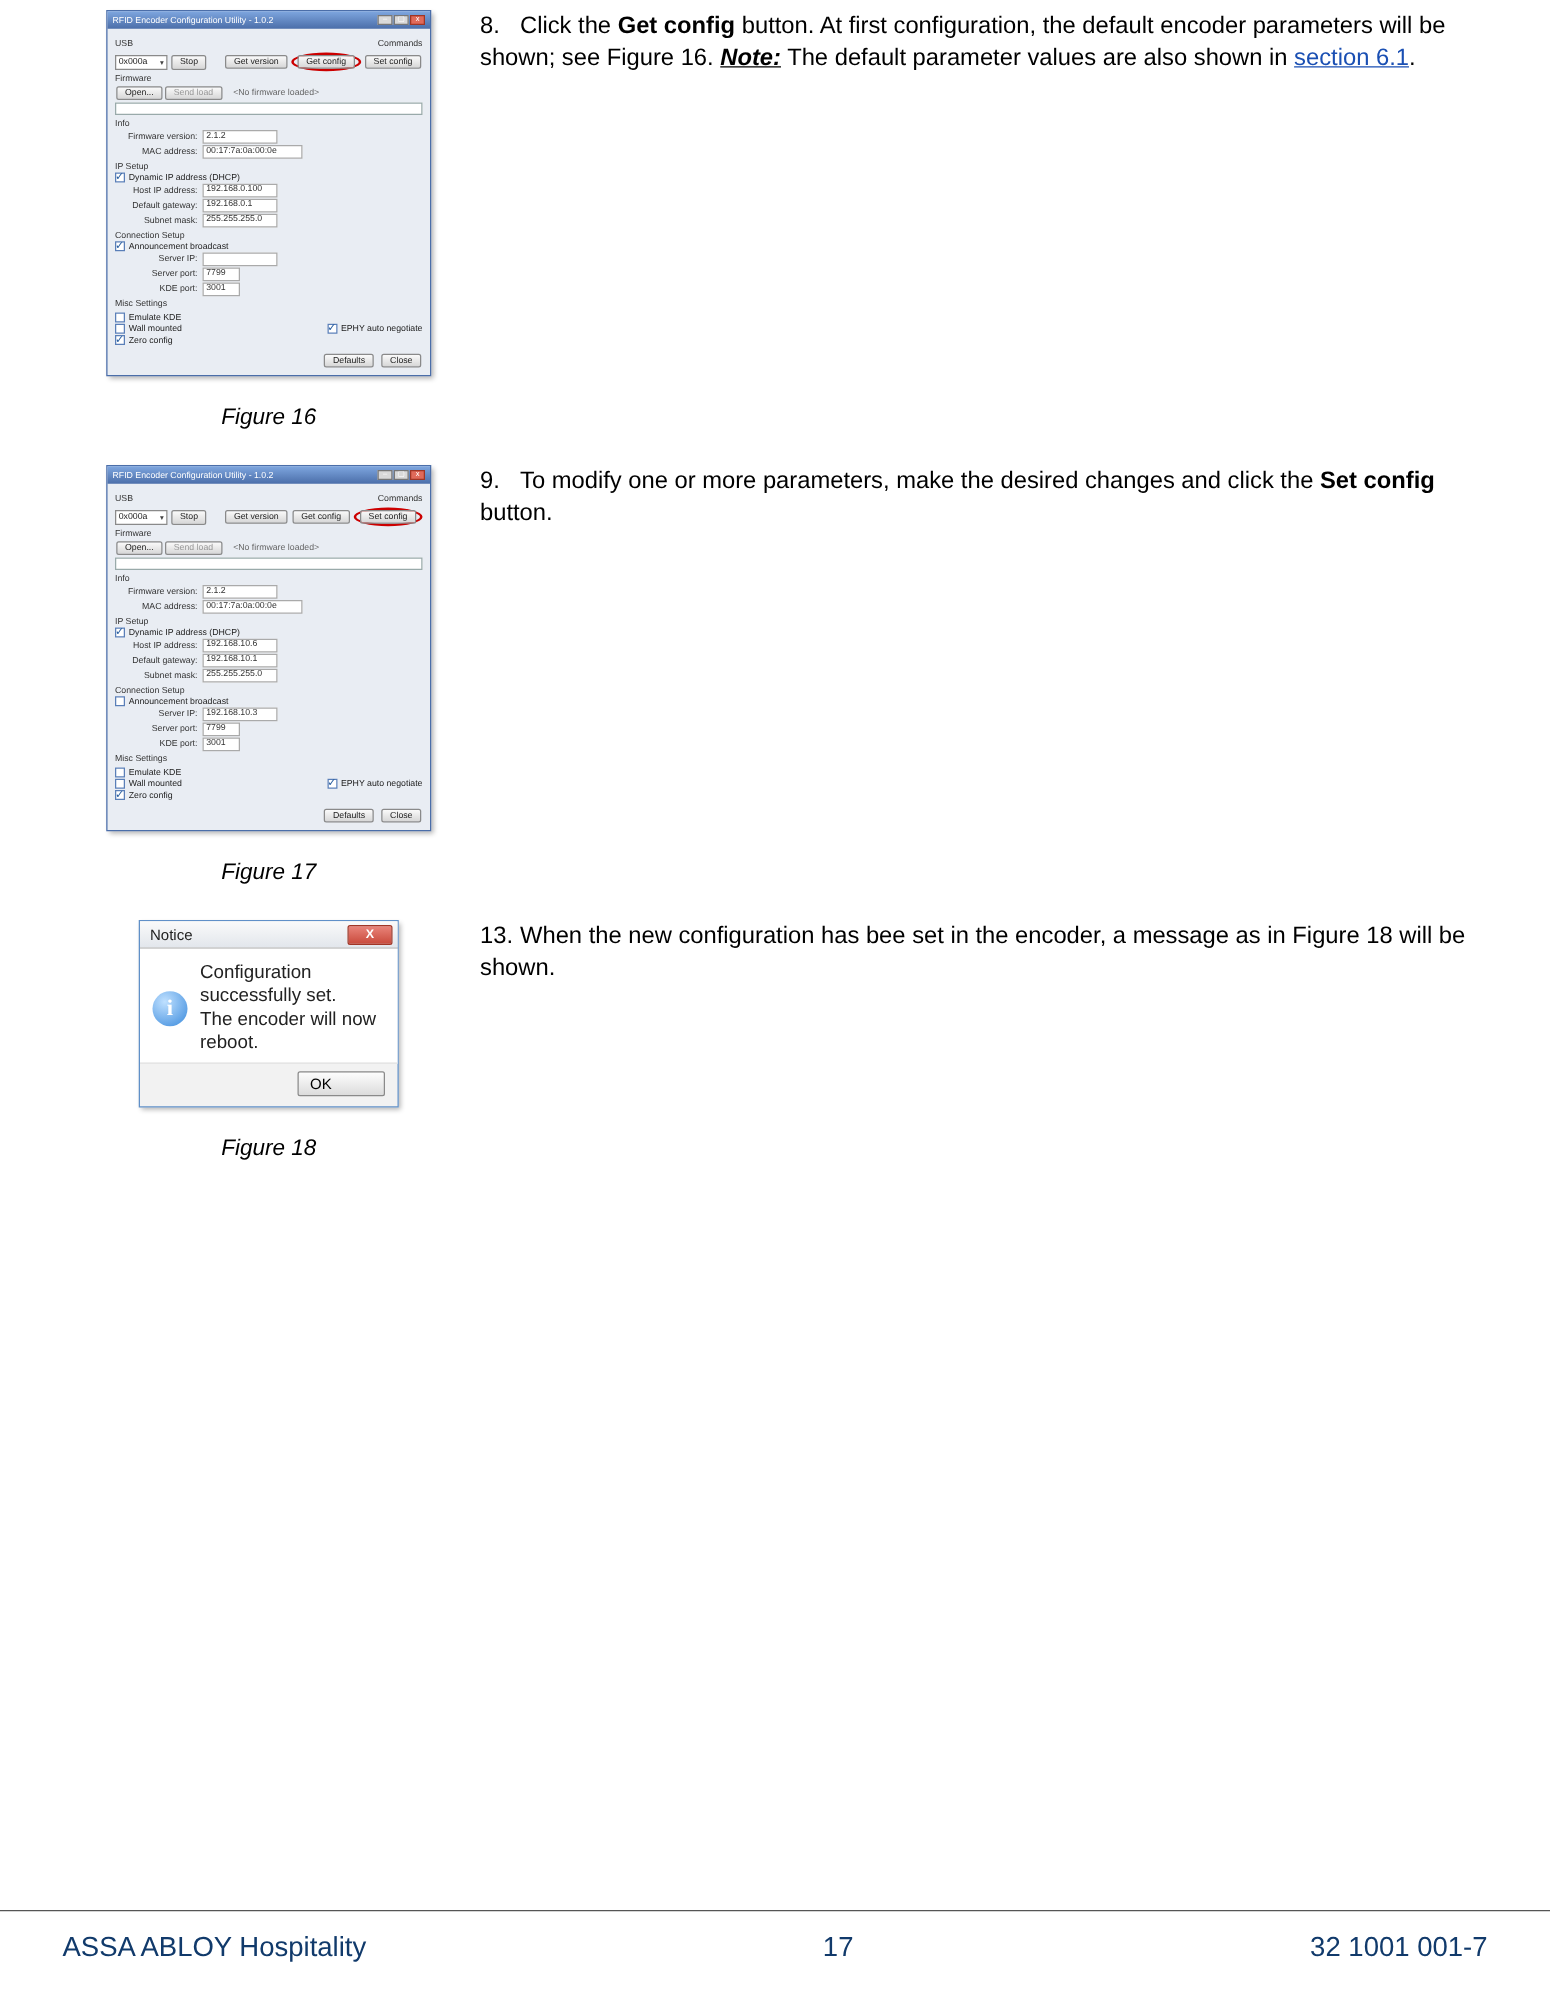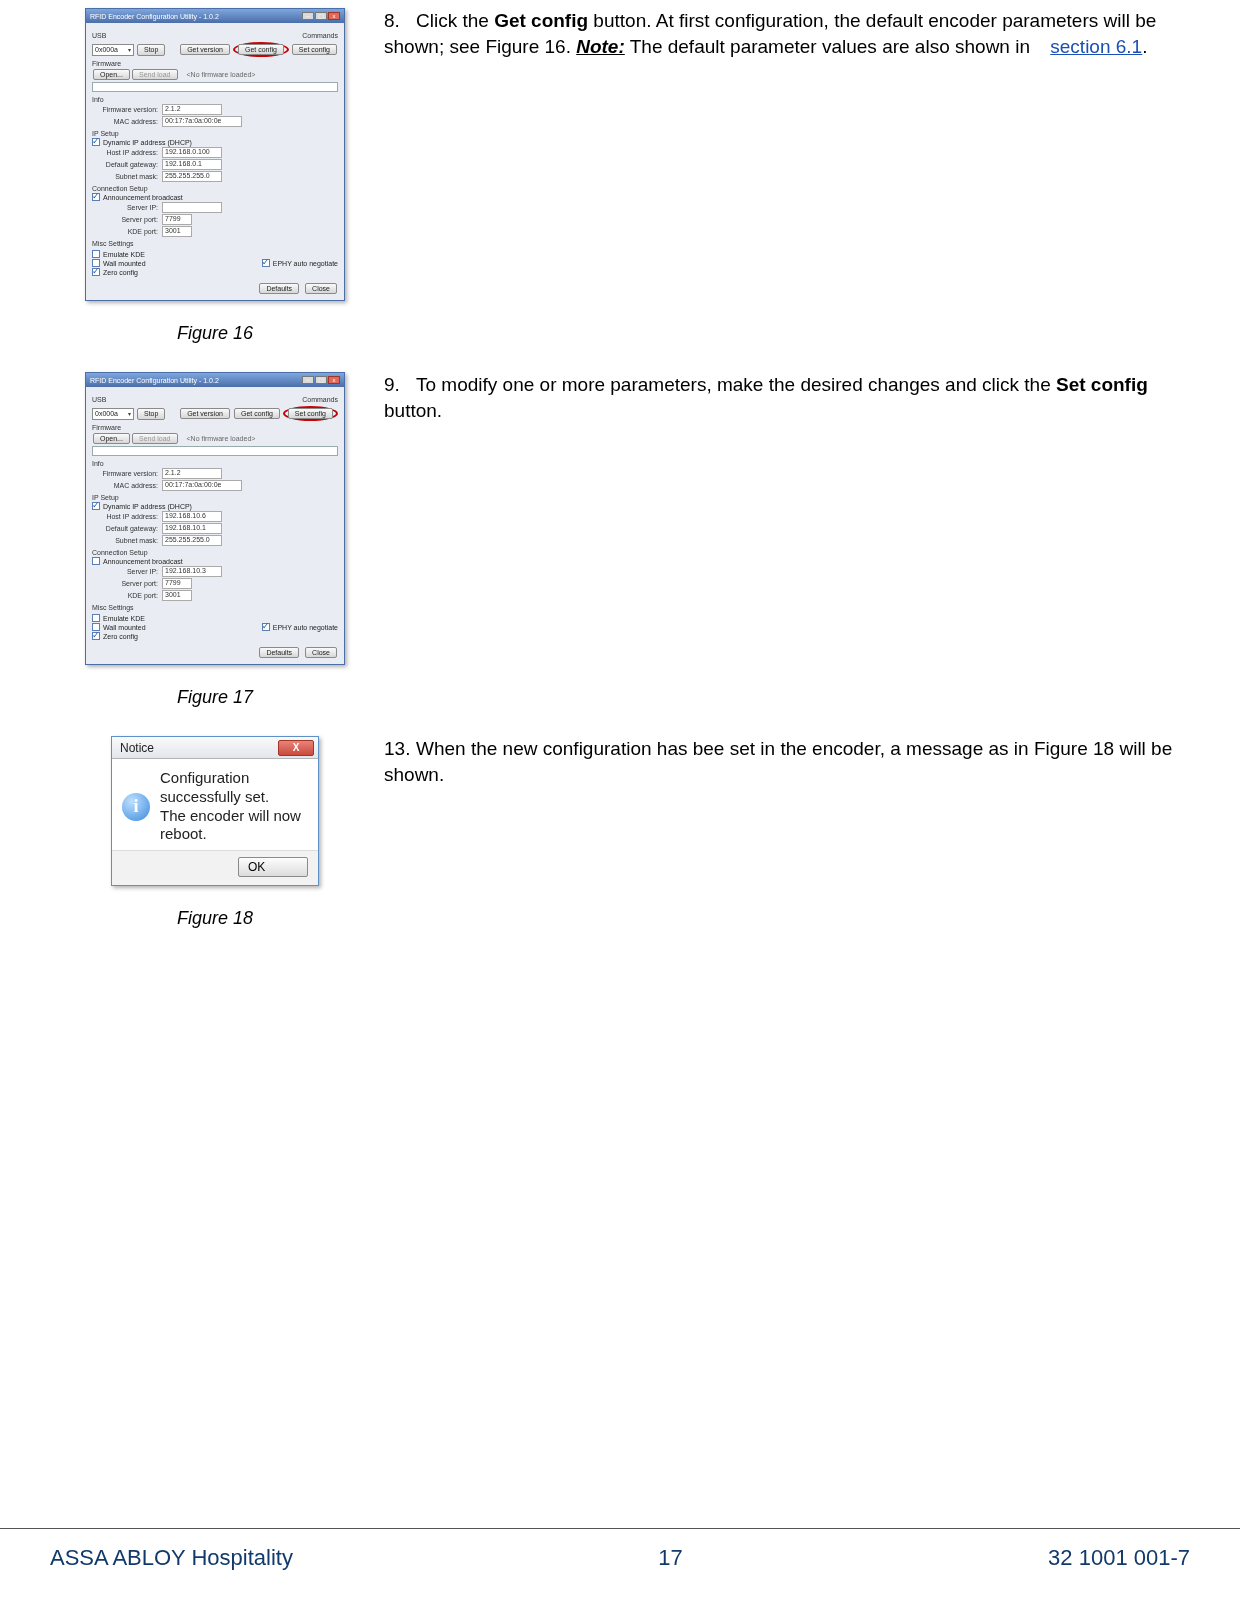--- a/index.html
+++ b/index.html
@@ -47,21 +47,20 @@
   .bold { font-weight: bold; }
   .note {
     font-weight: bold;
     font-style: italic;
     text-decoration: underline;
     color: #000;
   }
   .link {
     color: #1a4fb3;
     text-decoration: underline;
-    margin-left: 15px;
   }
 
   
   .config-win {
     width: 260px;
     margin: 0 auto;
     background: #e9edf3;
     font-family: "Segoe UI", Tahoma, sans-serif;
     font-size: 7px;
     color: #222;

